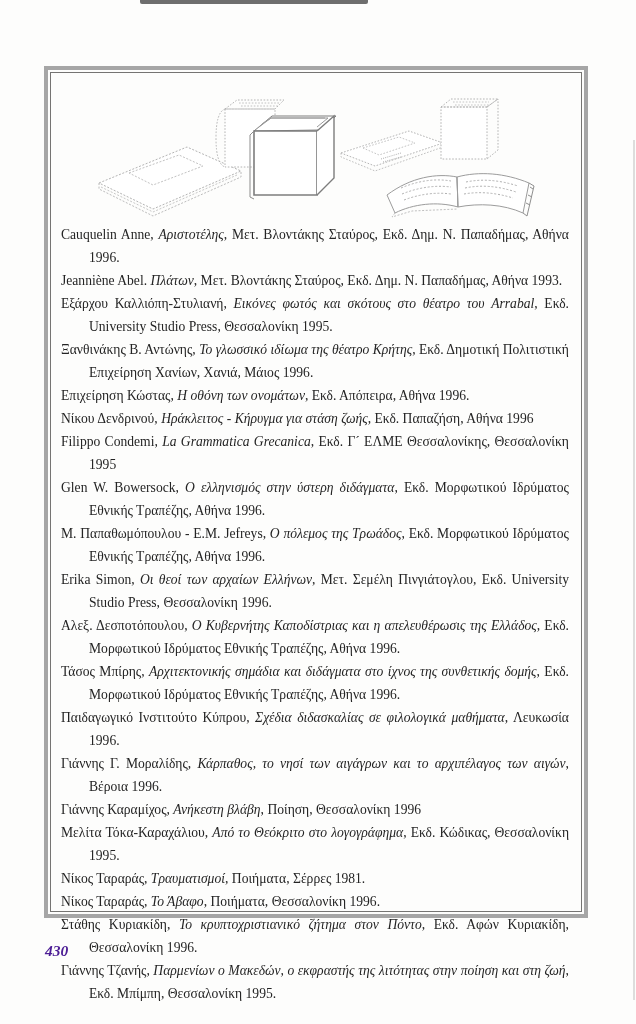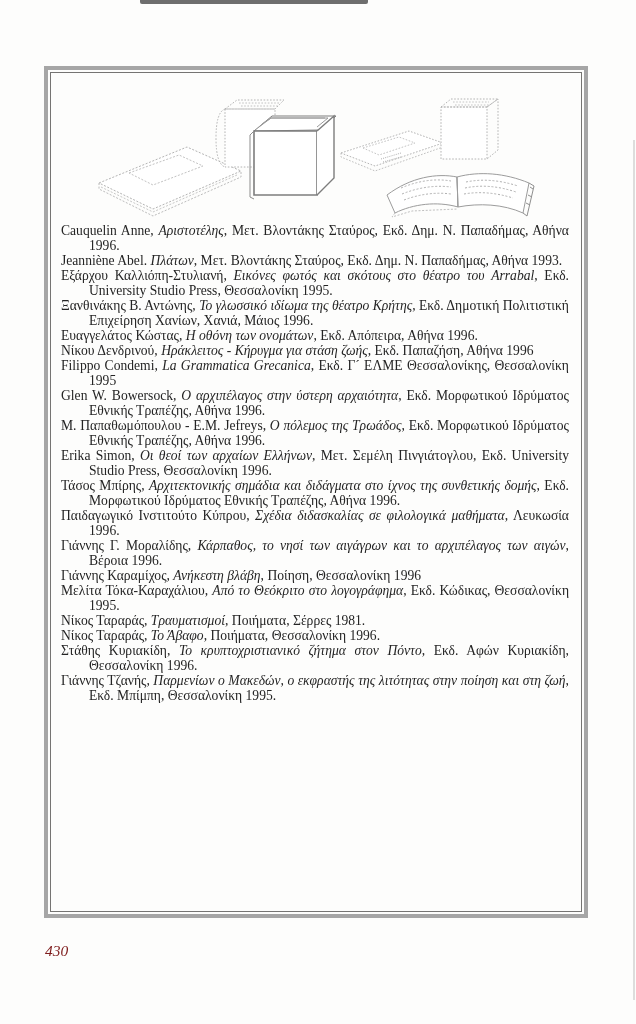--- a/index.html
+++ b/index.html
@@ -28,27 +28,27 @@
     position:absolute;inset:0;padding:8px 12px 0 10px;box-sizing:border-box;
   }
   .illustration{display:block;margin:6px auto 0;}
   .illustration *{vector-effect:non-scaling-stroke;}
   h1.title{
     margin:16px 0 21px;text-align:center;
     font-size:19px;font-weight:normal;letter-spacing:5px;color:#1e1e1e;
     white-space:nowrap;
   }
   .entries{
-    font-size:13.6px;line-height:15px;text-align:justify;color:#242424;
+    font-size:13.6px;line-height:23px;text-align:justify;color:#242424;
   }
   .entry{padding-left:28px;text-indent:-28px;}
   .entry .it{font-style:italic;}
   .page-number{
     position:absolute;left:45px;top:942px;
-    font-style:italic;font-size:15.5px;color:#7f1d1d;
+    font-style:italic;font-size:15.5px;color:#4c1d95;font-weight:bold;
   }
 </style>
 </head>
 <body>
 
 <div class="page">
 
   <div class="scan-shadow-top"></div>
   <div class="scan-edge-right"></div>
 
@@ -112,26 +112,27 @@
             </g>
           </g>
         </svg>
 
 
         <div class="entries">
             <div class="entry"><span>Cauquelin Anne, </span><span class="it">Αριστοτέλης</span><span>, Μετ. Βλοντάκης Σταύρος, Εκδ. Δημ. Ν. Παπαδήμας, Αθήνα 1996.</span></div>
             <div class="entry"><span>Jeanniène Abel. </span><span class="it">Πλάτων</span><span>, Μετ. Βλοντάκης Σταύρος, Εκδ. Δημ. Ν. Παπαδήμας, Αθήνα 1993.</span></div>
             <div class="entry"><span>Εξάρχου Καλλιόπη-Στυλιανή, </span><span class="it">Εικόνες φωτός και σκότους στο θέατρο του Arrabal</span><span>, Εκδ. University Studio Press, Θεσσαλονίκη 1995.</span></div>
             <div class="entry"><span>Ξανθινάκης Β. Αντώνης, </span><span class="it">Το γλωσσικό ιδίωμα της θέατρο Κρήτης</span><span>, Εκδ. Δημοτική Πολιτιστική Επιχείρηση Χανίων, Χανιά, Μάιος 1996.</span></div>
-            <div class="entry"><span>Ευαγγελάτος Κώστας, </span><span class="it">Η οθόνη των ονομάτων</span><span>, Εκδ. Απόπειρα, Αθήνα 1996.</span></div>
+            <div class="entry"><span>Επιχείρηση Κώστας, </span><span class="it">Η οθόνη των ονομάτων</span><span>, Εκδ. Απόπειρα, Αθήνα 1996.</span></div>
             <div class="entry"><span>Νίκου Δενδρινού, </span><span class="it">Ηράκλειτος - Κήρυγμα για στάση ζωής</span><span>, Εκδ. Παπαζήση, Αθήνα 1996</span></div>
             <div class="entry"><span>Filippo Condemi, </span><span class="it">La Grammatica Grecanica</span><span>, Εκδ. Γ´ ΕΛΜΕ Θεσσαλονίκης, Θεσσαλονίκη 1995</span></div>
-            <div class="entry"><span>Glen W. Bowersock, </span><span class="it">Ο αρχιπέλαγος στην ύστερη αρχαιότητα</span><span>, Εκδ. Μορφωτικού Ιδρύματος Εθνικής Τραπέζης, Αθήνα 1996.</span></div>
+            <div class="entry"><span>Glen W. Bowersock, </span><span class="it">Ο ελληνισμός στην ύστερη διδάγματα</span><span>, Εκδ. Μορφωτικού Ιδρύματος Εθνικής Τραπέζης, Αθήνα 1996.</span></div>
             <div class="entry"><span>Μ. Παπαθωμόπουλου - Ε.Μ. Jefreys, </span><span class="it">Ο πόλεμος της Τρωάδος</span><span>, Εκδ. Μορφωτικού Ιδρύματος Εθνικής Τραπέζης, Αθήνα 1996.</span></div>
             <div class="entry"><span>Erika Simon, </span><span class="it">Οι θεοί των αρχαίων Ελλήνων</span><span>, Μετ. Σεμέλη Πινγιάτογλου, Εκδ. University Studio Press, Θεσσαλονίκη 1996.</span></div>
+            <div class="entry"><span>Αλεξ. Δεσποτόπουλου, </span><span class="it">Ο Κυβερνήτης Καποδίστριας και η απελευθέρωσις της Ελλάδος</span><span>, Εκδ. Μορφωτικού Ιδρύματος Εθνικής Τραπέζης, Αθήνα 1996.</span></div>
             <div class="entry"><span>Τάσος Μπίρης, </span><span class="it">Αρχιτεκτονικής σημάδια και διδάγματα στο ίχνος της συνθετικής δομής</span><span>, Εκδ. Μορφωτικού Ιδρύματος Εθνικής Τραπέζης, Αθήνα 1996.</span></div>
             <div class="entry"><span>Παιδαγωγικό Ινστιτούτο Κύπρου, </span><span class="it">Σχέδια διδασκαλίας σε φιλολογικά μαθήματα</span><span>, Λευκωσία 1996.</span></div>
             <div class="entry"><span>Γιάννης Γ. Μοραλίδης, </span><span class="it">Κάρπαθος, το νησί των αιγάγρων και το αρχιπέλαγος των αιγών</span><span>, Βέροια 1996.</span></div>
             <div class="entry"><span>Γιάννης Καραμίχος, </span><span class="it">Ανήκεστη βλάβη</span><span>, Ποίηση, Θεσσαλονίκη 1996</span></div>
             <div class="entry"><span>Μελίτα Τόκα-Καραχάλιου, </span><span class="it">Από το Θεόκριτο στο λογογράφημα</span><span>, Εκδ. Κώδικας, Θεσσαλονίκη 1995.</span></div>
             <div class="entry"><span>Νίκος Ταραράς, </span><span class="it">Τραυματισμοί</span><span>, Ποιήματα, Σέρρες 1981.</span></div>
             <div class="entry"><span>Νίκος Ταραράς, </span><span class="it">Το Άβαφο</span><span>, Ποιήματα, Θεσσαλονίκη 1996.</span></div>
             <div class="entry"><span>Στάθης Κυριακίδη, </span><span class="it">Το κρυπτοχριστιανικό ζήτημα στον Πόντο</span><span>, Εκδ. Αφών Κυριακίδη, Θεσσαλονίκη 1996.</span></div>
             <div class="entry"><span>Γιάννης Τζανής, </span><span class="it">Παρμενίων ο Μακεδών, ο εκφραστής της λιτότητας στην ποίηση και στη ζωή</span><span>, Εκδ. Μπίμπη, Θεσσαλονίκη 1995.</span></div>
           </div>

